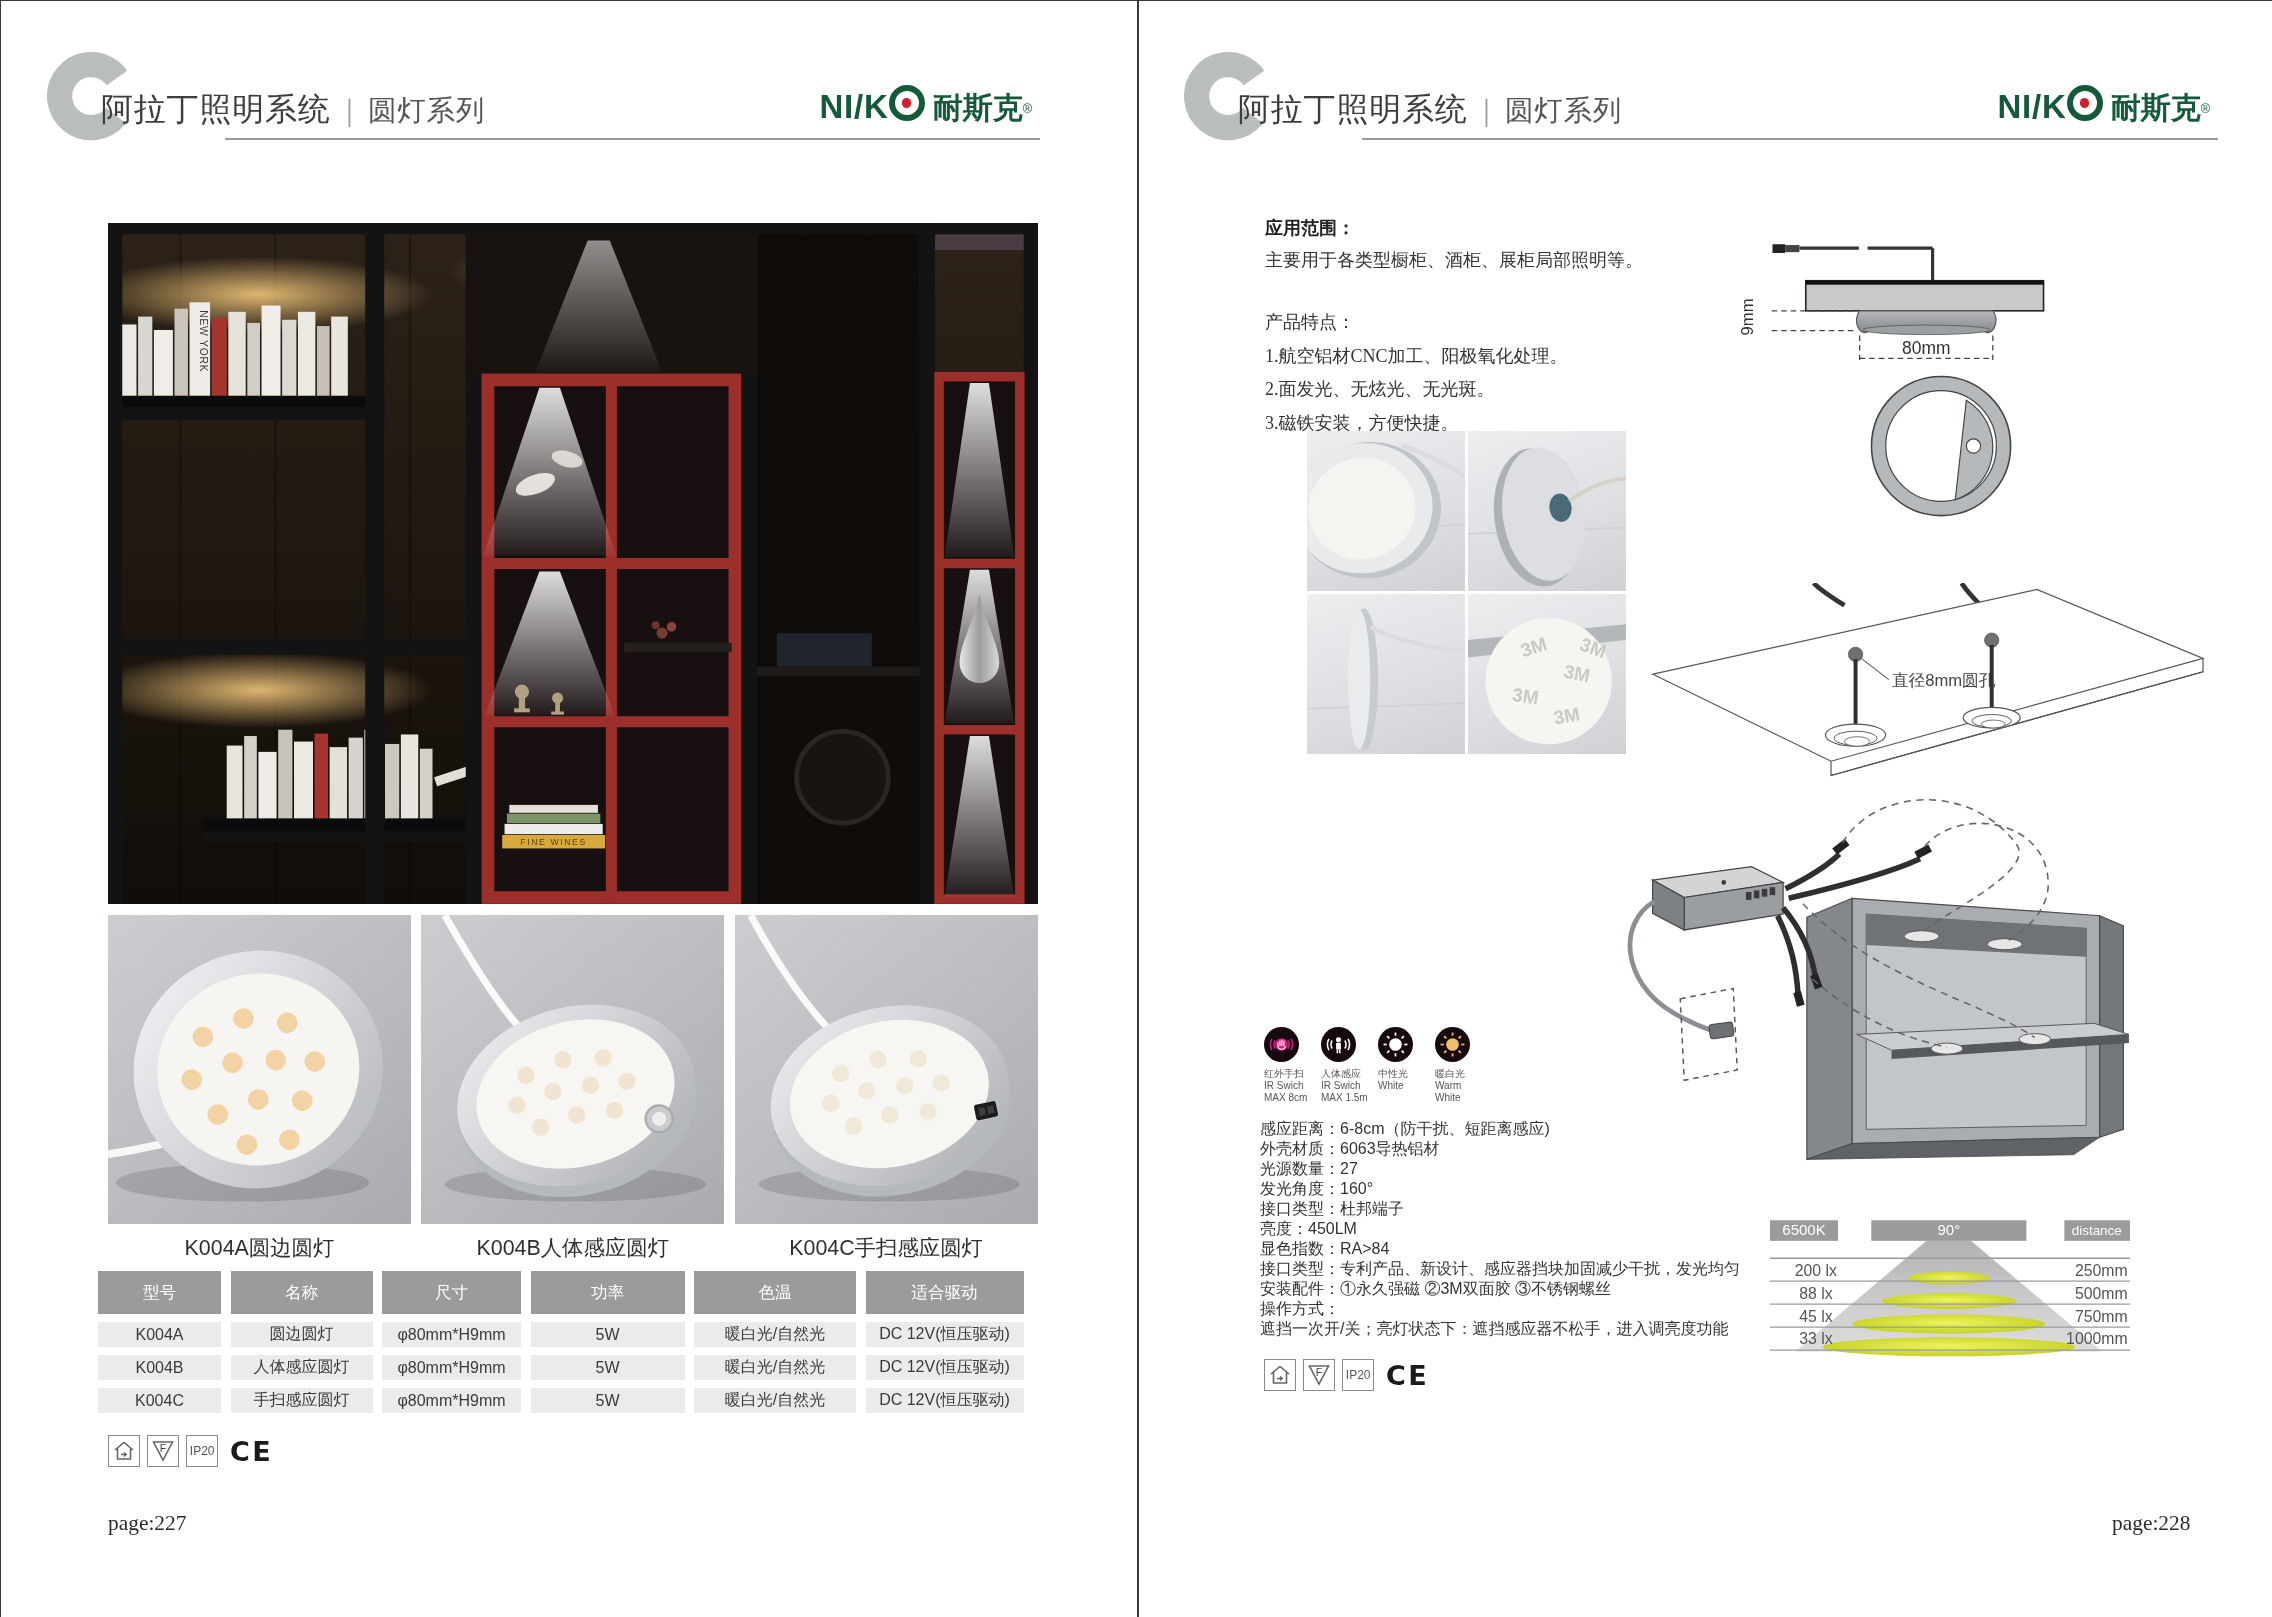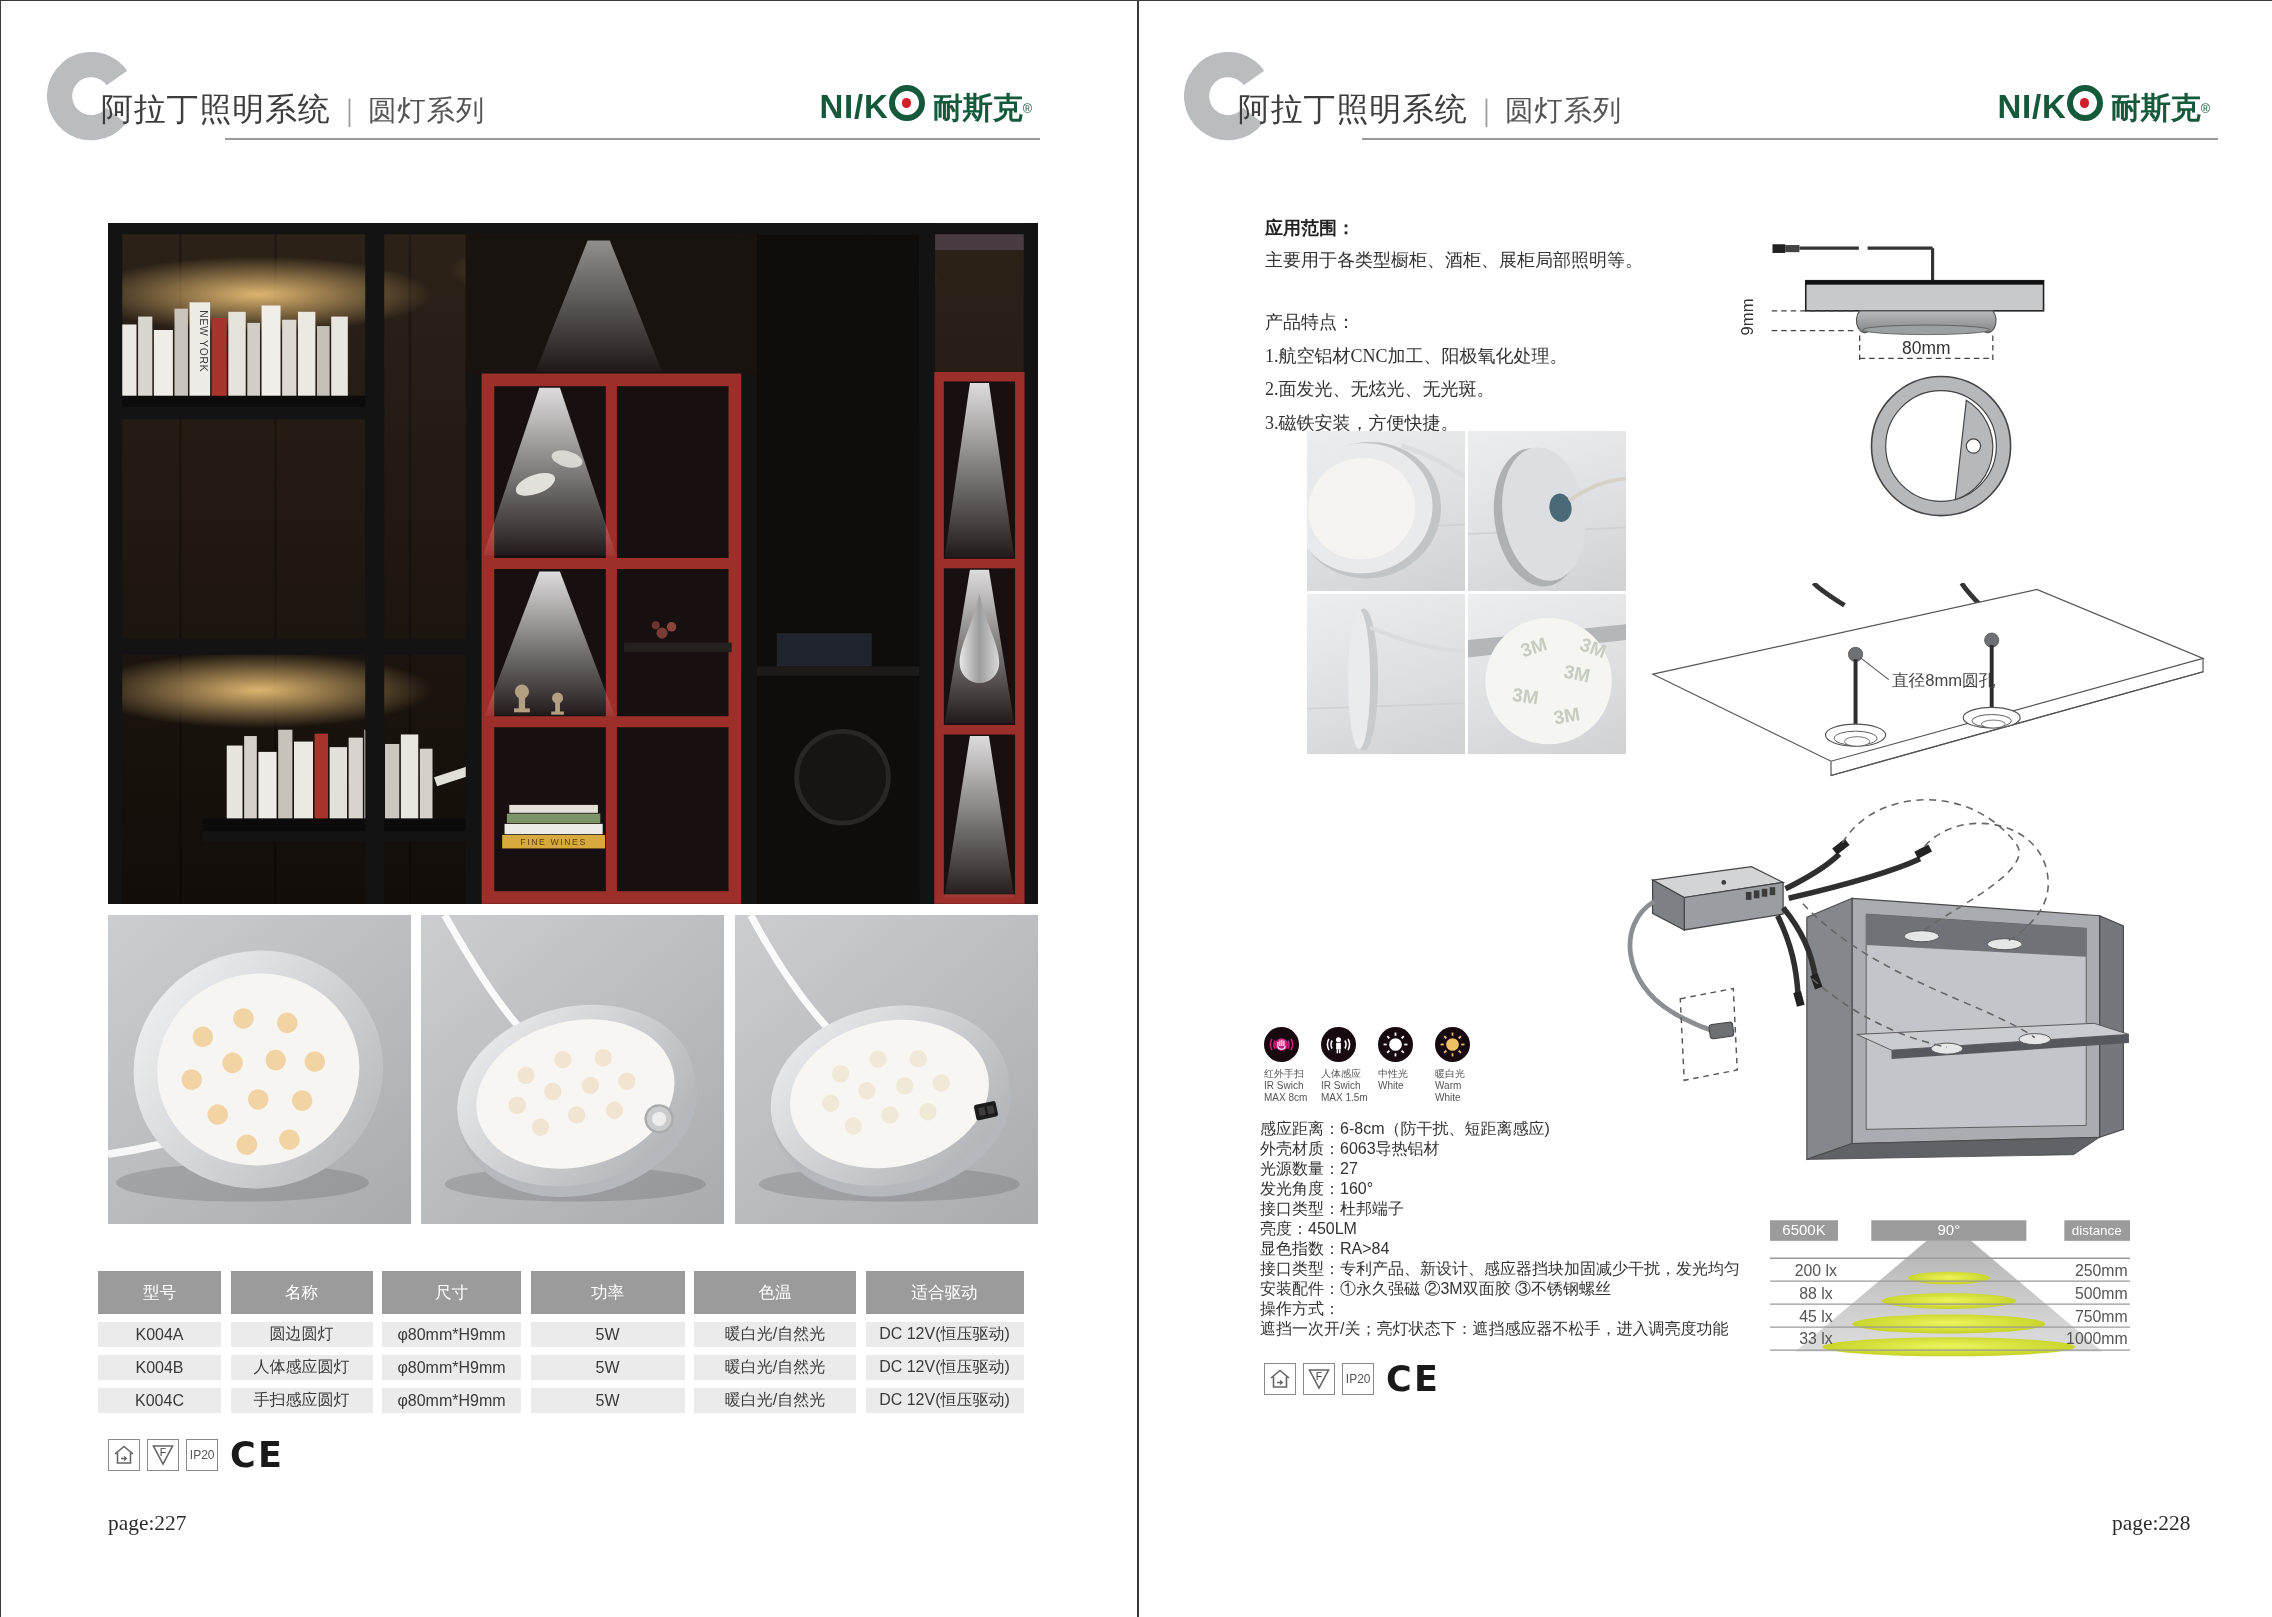--- a/index.html
+++ b/index.html
@@ -34,21 +34,21 @@
   .spec-table{position:absolute;left:97px;top:1270px;display:grid;
       grid-template-columns:123px 142px 139px 154px 162px 158px;column-gap:9.5px;row-gap:8px;}
   .th{height:43px;background:#9b9b9b;color:#fff;font-size:16.6px;display:flex;align-items:center;justify-content:center;}
   .td{height:25px;background:#ebebeb;color:#3a3a3a;font-size:16px;display:flex;align-items:center;justify-content:center;}
 
   .certs{position:absolute;display:flex;align-items:center;gap:7.1px;}
   .certs-left{left:107px;top:1434px;}
   .certs-right{left:126px;top:1358px;}
   .cert-box{width:32px;height:32px;border:1.6px solid #8a8a8a;display:flex;align-items:center;justify-content:center;box-sizing:border-box;}
   .cert-ip{font-size:12px;color:#555;}
-  .ce-mark{font-size:35px;font-weight:bold;color:#1a1a1a;letter-spacing:2.4px;margin-left:4.7px;font-family:"DejaVu Sans",sans-serif;}
+  .ce-mark{font-size:27px;font-weight:bold;color:#1a1a1a;letter-spacing:2.4px;margin-left:4.7px;font-family:"DejaVu Sans",sans-serif;}
 
   .page-num{position:absolute;font-family:"Liberation Serif",serif;font-size:21.4px;color:#2b2b2b;}
   .pn-left{left:107px;top:1510px;}
   .pn-right{left:974px;top:1510px;}
 
   
   .app-block{position:absolute;left:127px;top:215px;width:443px;font-family:"Liberation Serif",serif;color:#333;}
   .app-title{font-size:18px;font-weight:bold;font-family:"Liberation Sans",sans-serif;color:#222;}
   .app-body{font-size:18px;margin-top:8px;}
   .feat-block{position:absolute;left:127px;top:309px;width:459px;font-family:"Liberation Serif",serif;color:#333;}
@@ -312,20 +312,25 @@
                 <circle cx="238" cy="258" r="11"></circle>
             </g>
             <rect x="296" y="262" width="28" height="20" rx="3" fill="#1c1c1c"></rect>
             <rect x="301" y="267" width="8" height="10" fill="#3d3d3d"></rect>
               <rect x="312" y="267" width="8" height="10" fill="#3d3d3d"></rect>
           </g>
         </svg>
       </div>
     </div>
 
+    <div class="captions">
+      <div class="cap">K004A圆边圆灯</div>
+      <div class="cap">K004B人体感应圆灯</div>
+      <div class="cap">K004C手扫感应圆灯</div>
+    </div>
 
     <div class="spec-table">
       <div class="th">型号</div>
       <div class="th">名称</div>
       <div class="th">尺寸</div>
       <div class="th">功率</div>
       <div class="th">色温</div>
       <div class="th">适合驱动</div>
 
       <div class="td">K004A</div>

